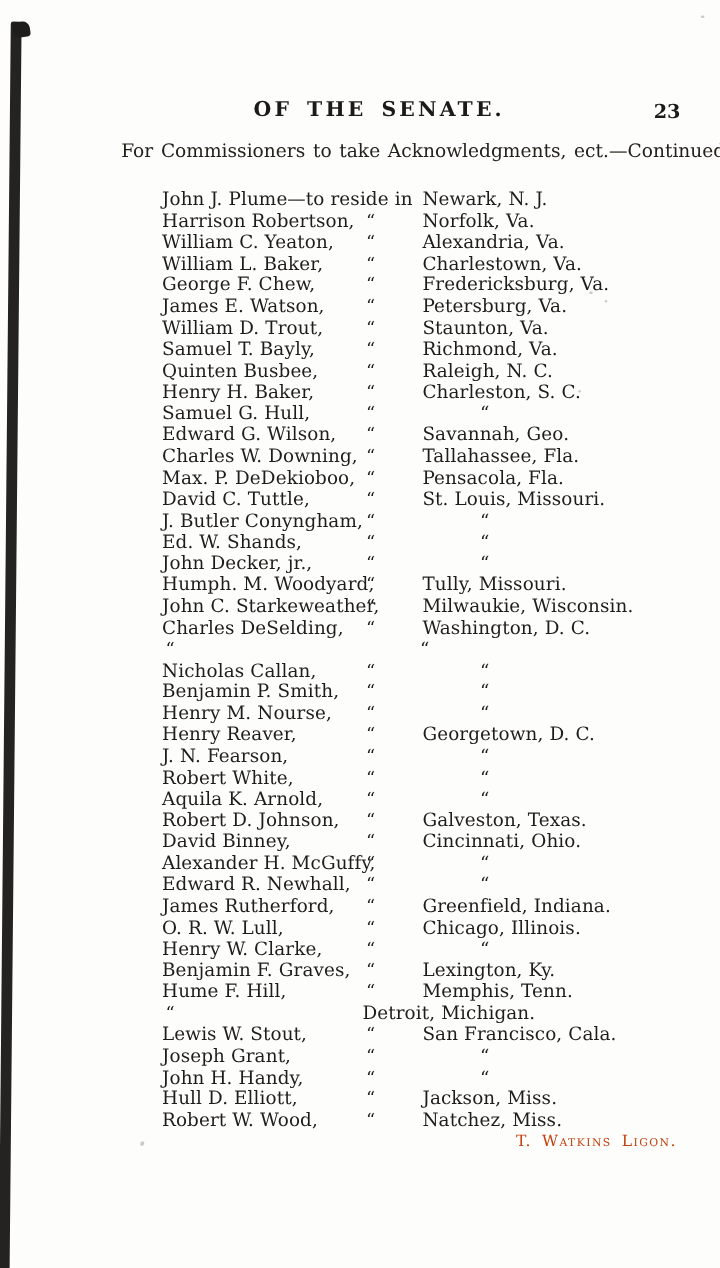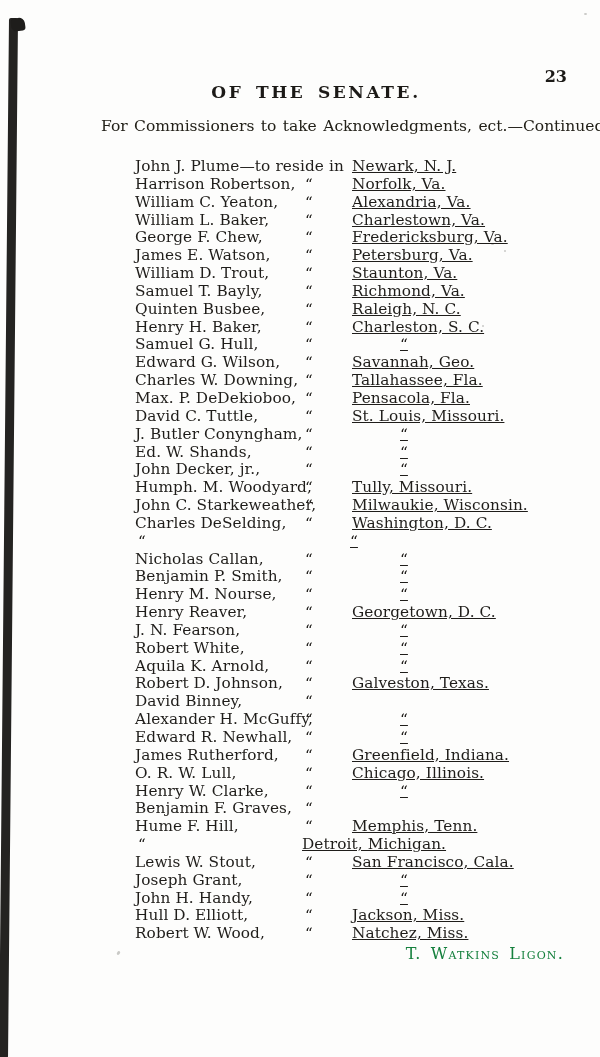--- a/index.html
+++ b/index.html
@@ -43,21 +43,21 @@
   .running-title{
     position:absolute;top:82px;left:0;right:0;
     text-align:center;
     transform:translateX(16px);
     font-size:17px;font-weight:bold;
     letter-spacing:2.6px;
     word-spacing:4px;
     color:#1c1a17;
   }
   .page-number{
-    position:absolute;top:67px;right:33px;
+    position:absolute;top:83px;right:33px;
     font-size:16px;font-weight:bold;
     color:#1c1a17;
   }
   .subtitle{
     position:absolute;top:117px;left:101px;
     font-size:15.5px;
     white-space:nowrap;
     word-spacing:1.5px;
     color:#232119;
   }
@@ -66,29 +66,29 @@
   }
   .row{
     display:grid;
     grid-template-columns:167px 50px auto;
     height:17.85px;line-height:17.85px;
     font-size:15.3px;
     white-space:nowrap;
   }
   .row .name{overflow:visible;letter-spacing:.1px;}
   .row .mid{padding-left:3px;font-size:15px;}
-  .row .city{letter-spacing:.1px;text-decoration:underline;}
+  .row .city{letter-spacing:.1px;}
   .row .city.ditto{padding-left:48px;}
   .signature{
     position:absolute;top:944px;right:36px;
     font-variant:small-caps;
-    font-size:16px;
+    font-size:13px;
     letter-spacing:1.2px;
     word-spacing:3px;
-    color:#15803d;
+    color:#c2410c;
     text-align:right;
   }
 </style>
 </head>
 <body>
 
 <div class="page">
 
   <div class="scan-bar"></div>
   <div class="scan-blob"></div>
@@ -280,20 +280,21 @@
 
     <div class="row">
       <span class="name">Robert D. Johnson,</span>
       <span class="mid">“</span>
       <span class="city">Galveston, Texas.</span>
     </div>
 
     <div class="row">
       <span class="name">David Binney,</span>
       <span class="mid">“</span>
+      <span class="city">Cincinnati, Ohio.</span>
     </div>
 
     <div class="row">
       <span class="name">Alexander H. McGuffy,</span>
       <span class="mid">“</span>
       <span class="city ditto">“</span>
     </div>
 
     <div class="row">
       <span class="name">Edward R. Newhall,</span>
@@ -315,20 +316,21 @@
 
     <div class="row">
       <span class="name">Henry W. Clarke,</span>
       <span class="mid">“</span>
       <span class="city ditto">“</span>
     </div>
 
     <div class="row">
       <span class="name">Benjamin F. Graves,</span>
       <span class="mid">“</span>
+      <span class="city">Lexington, Ky.</span>
     </div>
 
     <div class="row">
       <span class="name">Hume F. Hill,</span>
       <span class="mid">“</span>
       <span class="city">Memphis, Tenn.</span>
     </div>
 
     <div class="row">
       <span class="mid">“</span>

